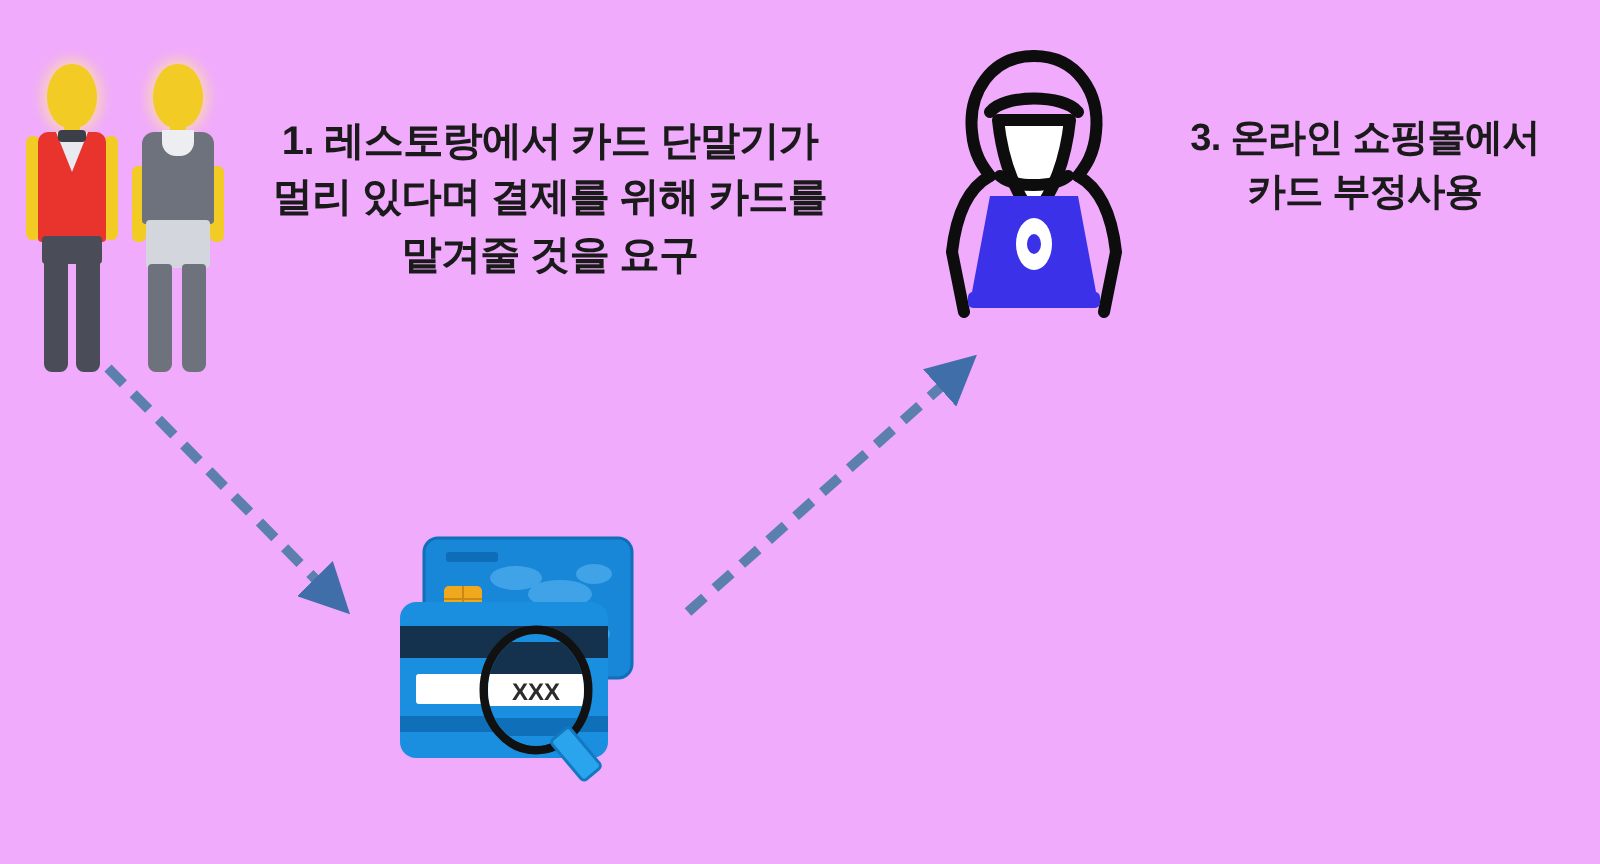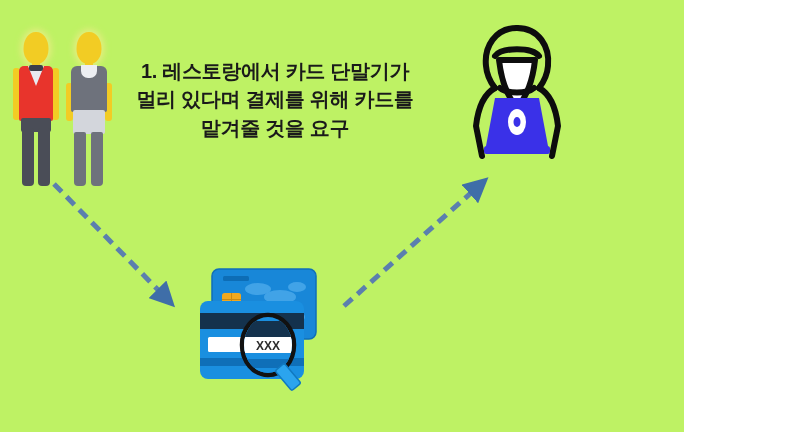--- a/index.html
+++ b/index.html
@@ -2,23 +2,23 @@
 <html><head>
 <meta charset="utf-8">
 <style>
   html, body {
     margin: 0;
     padding: 0;
     background: #ffffff;
   }
   #canvas {
     position: relative;
-    width: 684px;
+    width: 800px;
     height: 432px;
-    background: #bef264;
+    background: #f0abfc;
     overflow: hidden;
     font-family: "Liberation Sans", "DejaVu Sans", sans-serif;
   }
 
   
   .abs { position: absolute; }
 
   
   .step-text {
     position: absolute;
@@ -302,14 +302,16 @@
     </g>
 
     <g>
       <path d="M33 76 L77 76 L86 124 L24 124 Z" fill="#3a31e8"></path>
       <rect x="22" y="124" width="66" height="8" rx="2.5" fill="#3a31e8"></rect>
       <ellipse cx="55" cy="100" rx="9" ry="13" fill="#ffffff"></ellipse>
       <ellipse cx="55" cy="100" rx="3.5" ry="5" fill="#3a31e8"></ellipse>
     </g>
   </svg>
 
+  <div class="step-text" id="text-step-3">3. 온라인 쇼핑몰에서
+카드 부정사용</div>
 
 </div>
 
 </body></html>

